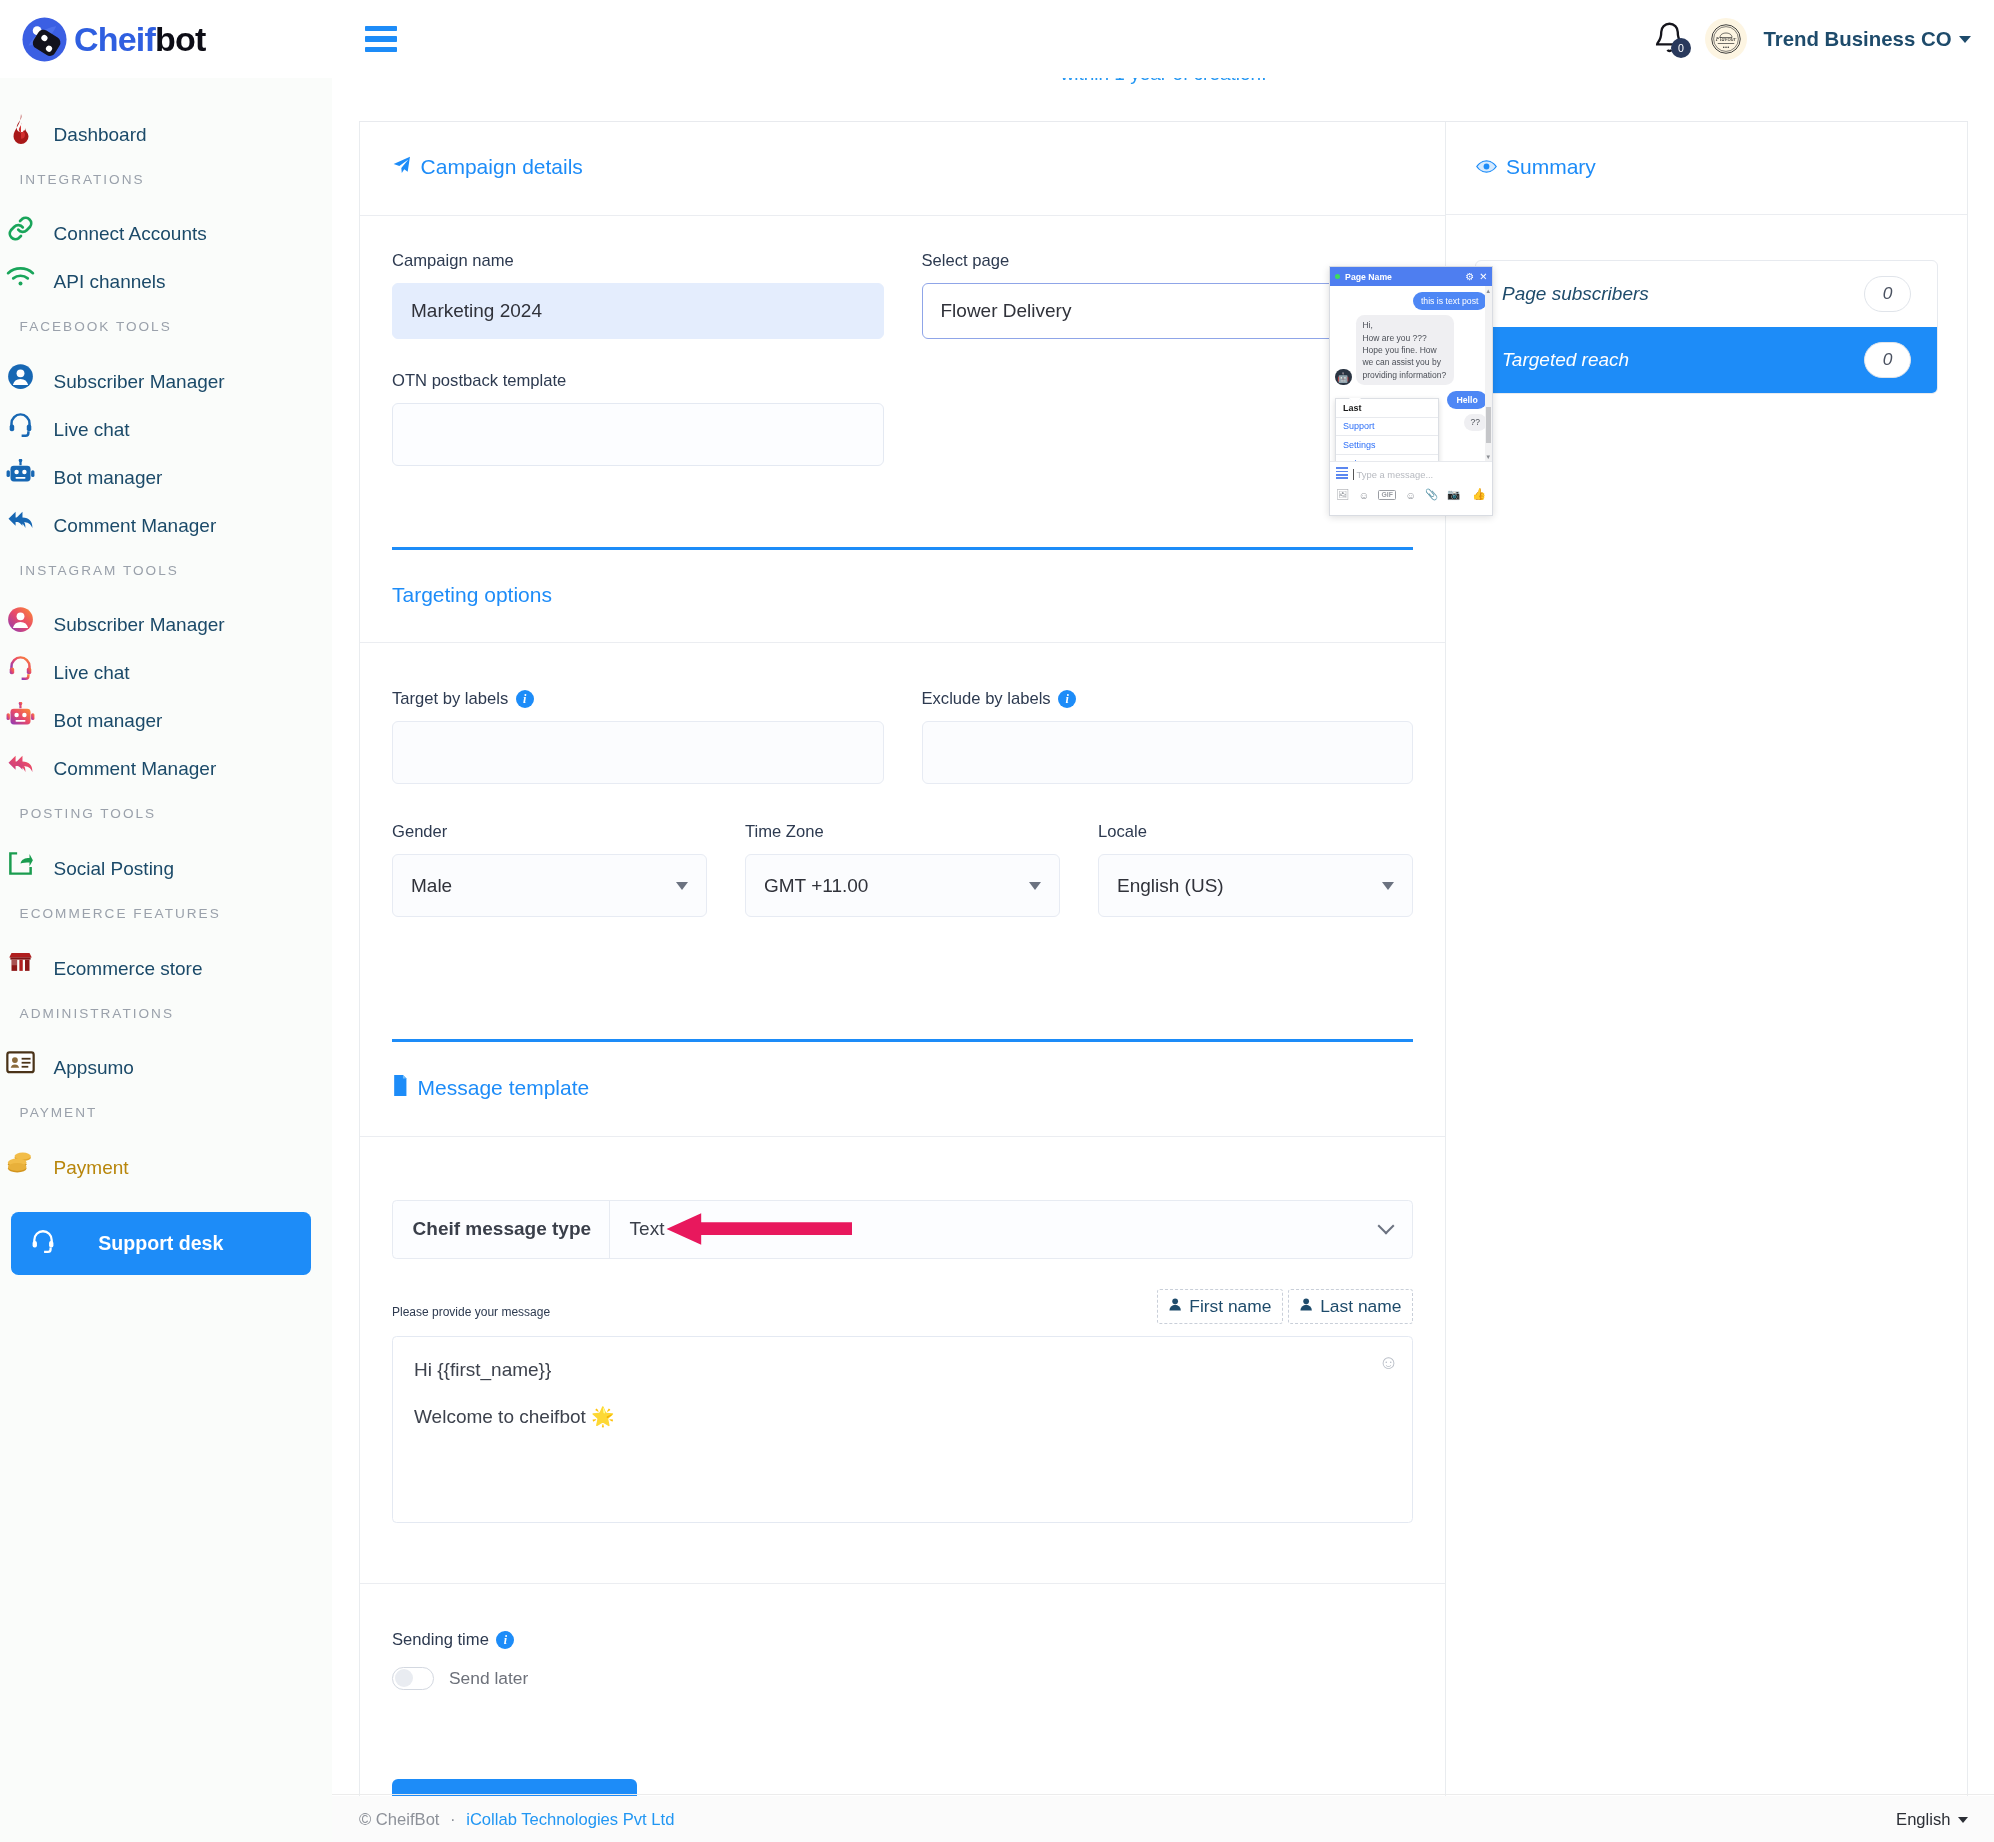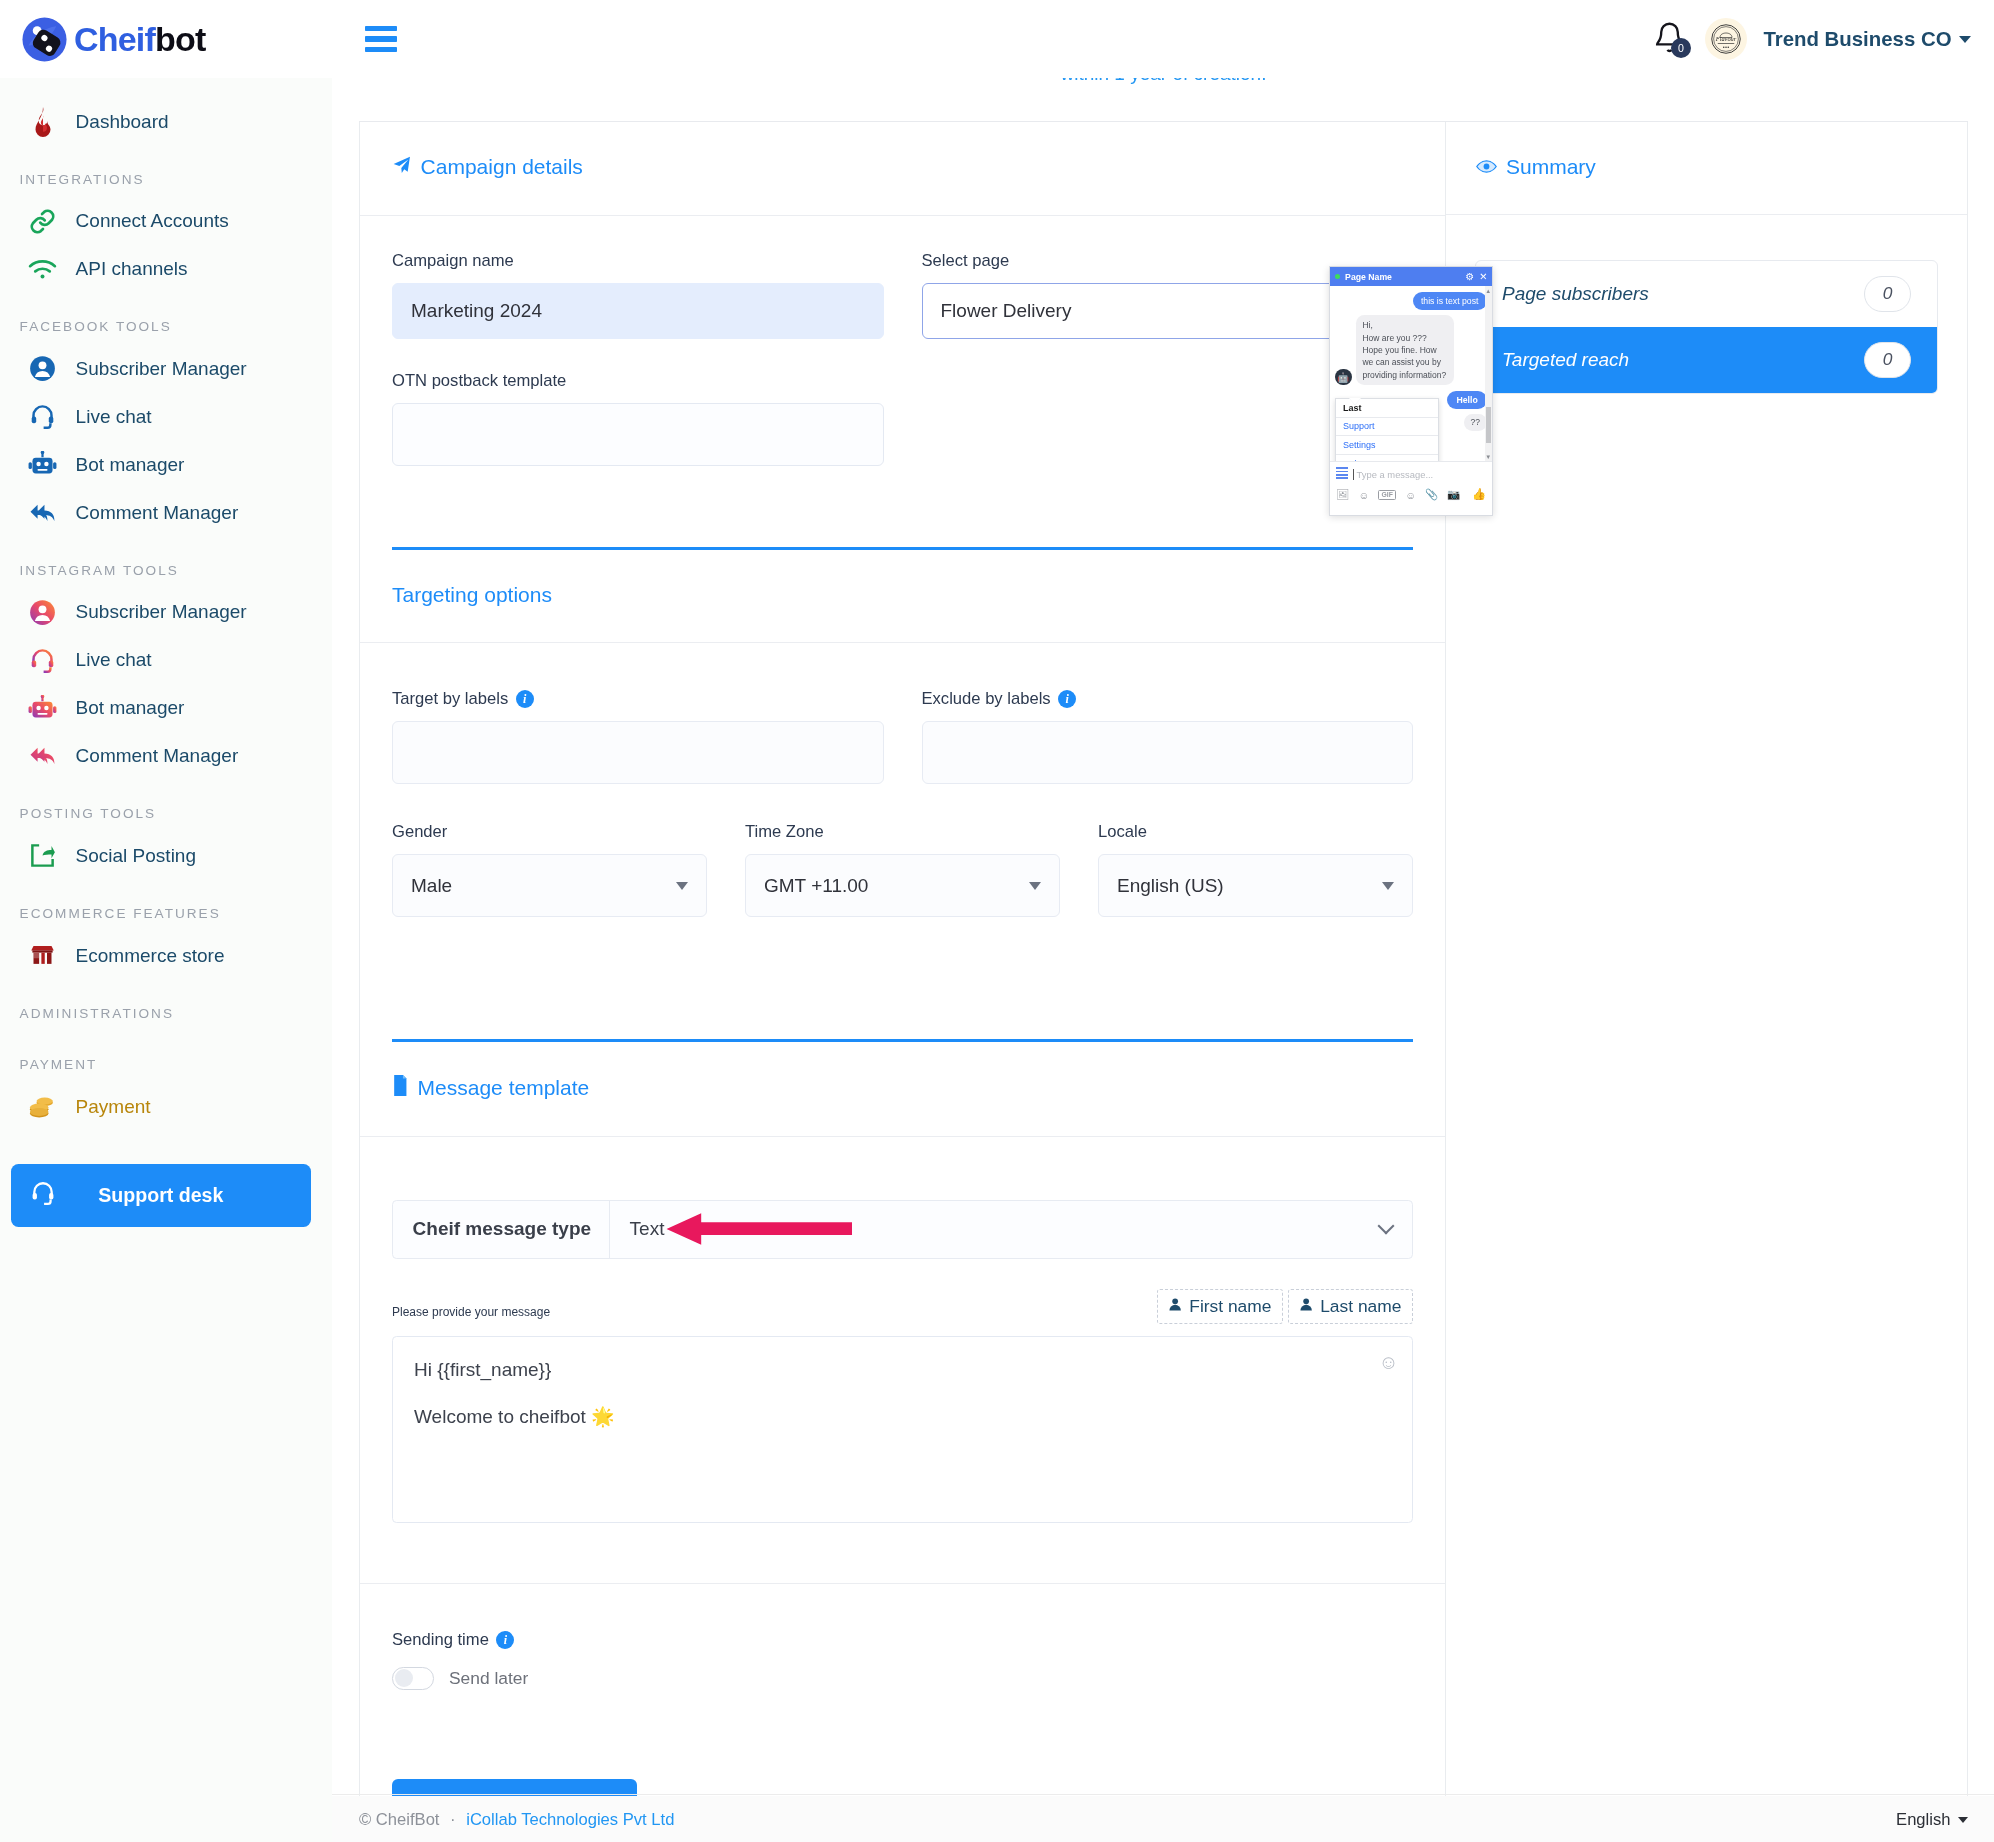--- a/index.html
+++ b/index.html
@@ -57,22 +57,22 @@
     width: 0; height: 0; border-left: 6px solid transparent;
     border-right: 6px solid transparent; border-top: 7.5px solid #1e4b6b;
   }
 
   
   .sidebar {
     position: absolute; top: 78px; left: 0; width: 332px; height: 1764px;
     background: #fafcfa; padding-top: 19.6px;
   }
   .nav-item {
-    display: flex; align-items: center; height: 48px;
-    padding-left: 26px; gap: 16.6px; cursor: pointer;
+    display: flex; align-items: flex-end; height: 48px;
+    padding-left: 4px; gap: 16.6px; cursor: pointer;
   }
   .nav-ico { width: 33px; height: 33px; display: flex; align-items: center; justify-content: center; flex: 0 0 auto; }
   .nav-label { font-size: 19px; color: #1b4a69; font-weight: 400; }
   .nav-label.gold { color: #b8860b; }
   .nav-section {
     font-size: 13.6px; letter-spacing: 2px; color: #9aa1ab;
     padding: 26px 0 10.6px 19.6px; font-weight: 400;
   }
   .support-btn {
     margin: 33px 21px 0 10.6px; height: 63px; border-radius: 7.5px;
@@ -518,20 +518,33 @@
             <rect x="4" y="8" width="5" height="10" fill="#8c1717"></rect>
             <rect x="11" y="8" width="3" height="10" fill="#b01e1e"></rect>
             <rect x="16" y="8" width="4" height="10" fill="#8c1717"></rect>
             <rect x="4" y="8" width="5" height="5" fill="#fff" opacity=".25"></rect>
           </svg>
       </span>
       <span class="nav-label">Ecommerce store</span>
     </div>
 
     <div class="nav-section">ADMINISTRATIONS</div>
+    <div class="nav-item">
+      <span class="nav-ico">
+        <svg width="29" height="22.6" viewBox="0 0 26 20" fill="none">
+            <rect x="1.2" y="1.2" width="23.6" height="17.6" rx="2" fill="#fff" stroke="#4a3318" stroke-width="2"></rect>
+            <circle cx="8" cy="8" r="2.6" fill="#8a6a3b"></circle>
+            <path d="M4.2 15a3.9 3.9 0 017.6 0z" fill="#8a6a3b"></path>
+            <rect x="14" y="6" width="8" height="1.6" fill="#4a3318"></rect>
+            <rect x="14" y="9.6" width="8" height="1.6" fill="#4a3318"></rect>
+            <rect x="14" y="13.2" width="6" height="1.6" fill="#4a3318"></rect>
+          </svg>
+      </span>
+      <span class="nav-label">Appsumo</span>
+    </div>
 
     <div class="nav-section">PAYMENT</div>
     <div class="nav-item">
       <span class="nav-ico">
         <svg width="29" height="24" viewBox="0 0 26 22">
             <ellipse cx="15" cy="7" rx="7.5" ry="3.2" fill="#e3a62a"></ellipse>
             <ellipse cx="15" cy="5.6" rx="7.5" ry="3.2" fill="#f2bd49"></ellipse>
             <ellipse cx="10" cy="13" rx="8.5" ry="3.6" fill="#d2941d"></ellipse>
             <ellipse cx="10" cy="11.4" rx="8.5" ry="3.6" fill="#f2bd49"></ellipse>
             <ellipse cx="10" cy="17" rx="8.5" ry="3.6" fill="#d2941d"></ellipse>

